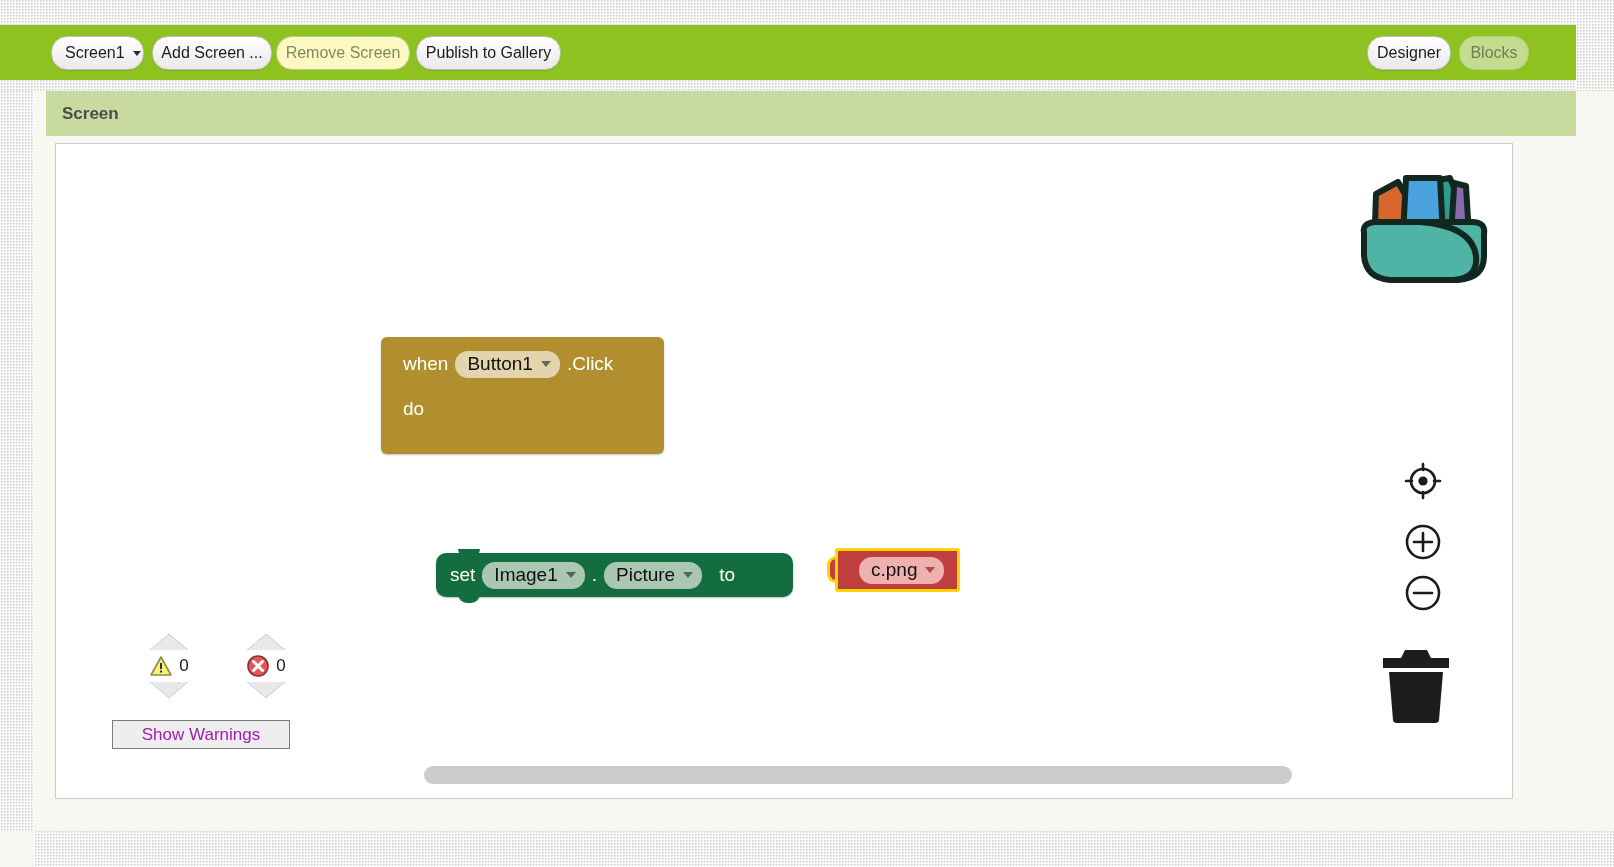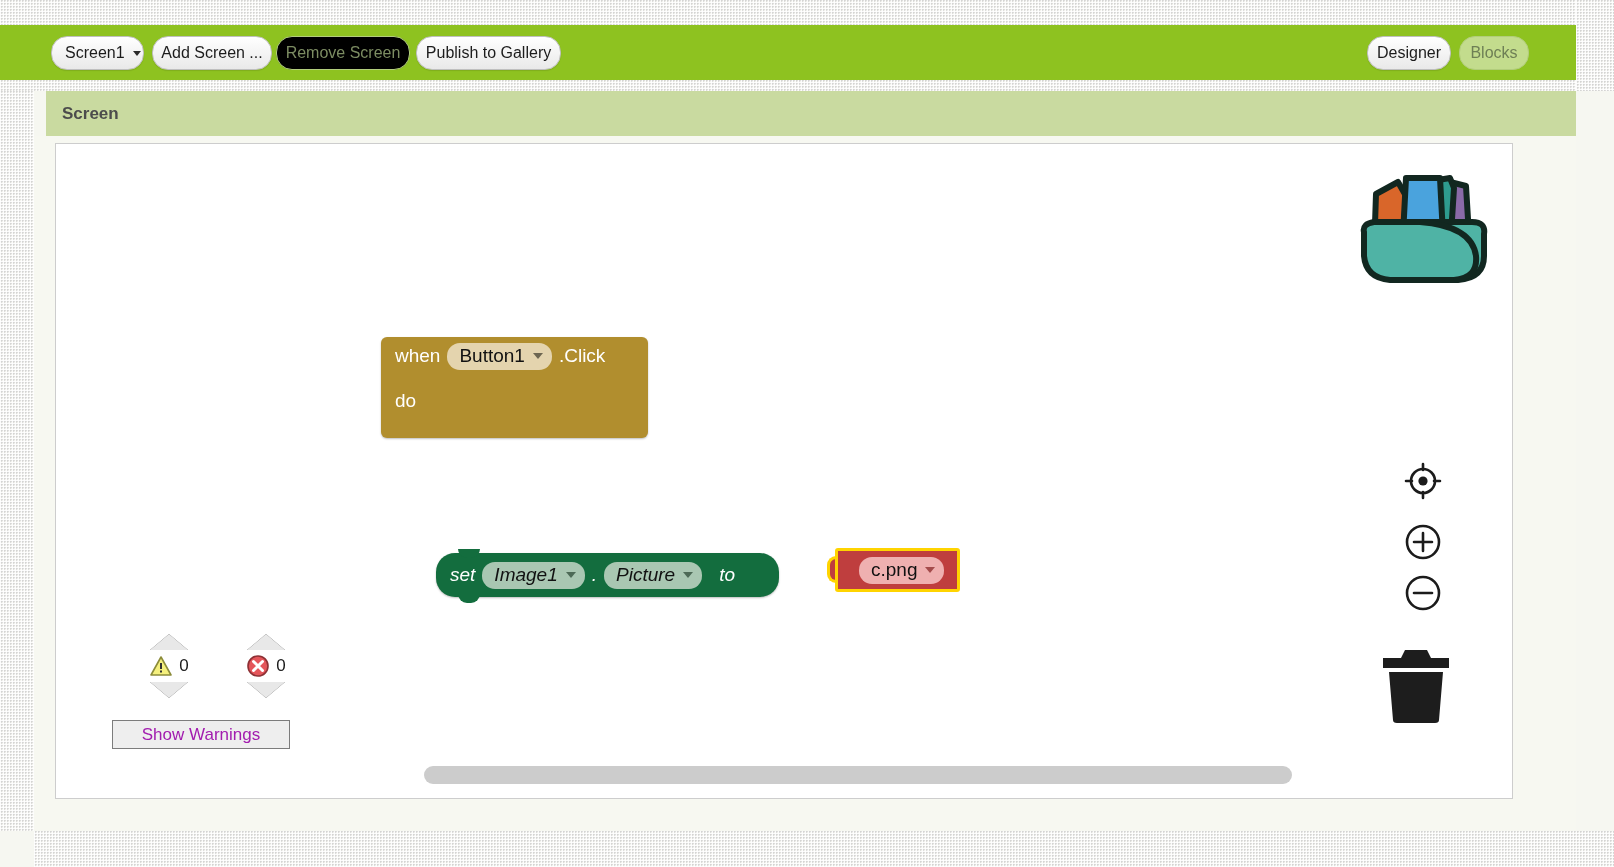--- a/index.html
+++ b/index.html
@@ -75,21 +75,21 @@
     font-family: "Liberation Sans", sans-serif;
     display: flex;
     align-items: center;
     justify-content: center;
     padding: 0 13px;
     cursor: pointer;
     white-space: nowrap;
     box-shadow: 0 1px 1px rgba(0,0,0,0.10);
   }
   .tb-btn.disabled {
-    background: #000000;
+    background: #fef9c3;
     border-color: #b2cd7c;
     color: #7c8c62;
     box-shadow: none;
     cursor: default;
   }
   .tb-btn.active-tab {
     background: #c3dc8d;
     border-color: #b2cd7c;
     color: #6e7f55;
     box-shadow: none;
@@ -157,21 +157,21 @@
   #block-stack {
     position: absolute;
     left: 325px; top: 193px;
   }
 
   .evt-block {
     position: relative;
     background: #b18e2e;
     border-radius: 6px;
     width: 267px;
-    padding: 0;
+    padding: 8px;
     box-shadow: 0 1px 2px rgba(0,0,0,0.25);
   }
   .evt-top {
     height: 38px;
     display: flex;
     align-items: center;
     padding-left: 14px;
     box-sizing: border-box;
   }
   .evt-body {
@@ -217,28 +217,27 @@
   }
   .field.mint .dd { border-top-color: #4d6a56; }
   .field.pink .dd { border-top-color: #a44b4b; }
 
   
   #set-block {
     position: absolute;
     left: 55px; top: 216px;
     height: 44px;
     background: #136d3e;
-    border-radius: 19px;
-    display: flex;
-    align-items: center;
-    padding: 0 8px 0 14px;
+    border-radius: 10px;
+    display: flex;
+    align-items: center;
+    padding: 0 22px 0 14px;
     box-sizing: border-box;
     box-shadow: 0 1px 2px rgba(0,0,0,0.25);
     z-index: 4;
-    font-style: italic;
   }
   
   #set-notch {
     position: absolute;
     left: 77px; top: 212px;
     width: 22px; height: 9px;
     background: #136d3e;
     border-radius: 0 0 11px 11px;
     z-index: 5;
   }

